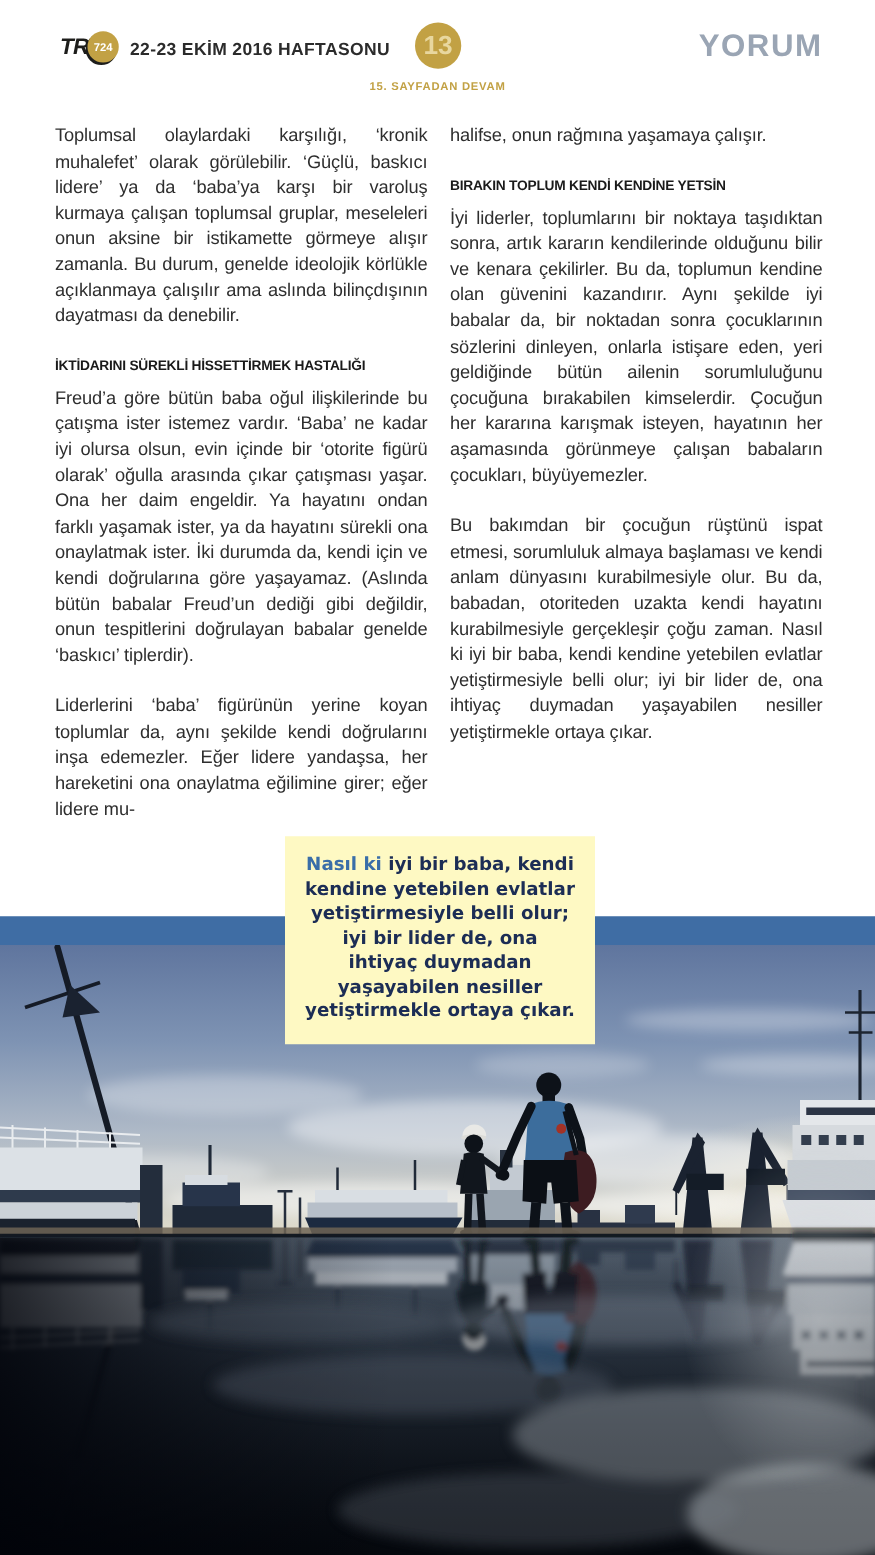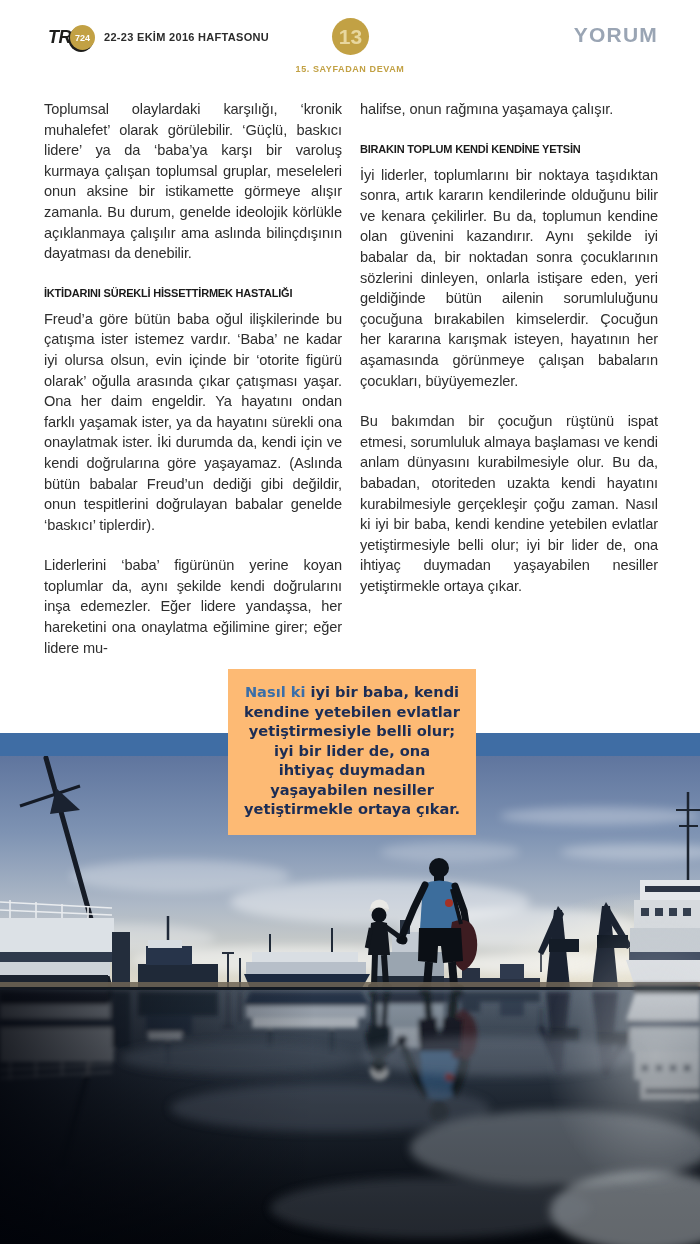--- a/index.html
+++ b/index.html
@@ -5,42 +5,42 @@
   html,body{margin:0;padding:0;background:#fff;}
   .page{position:relative;width:700px;height:1244px;background:#fff;overflow:hidden;
         font-family:"Liberation Sans",sans-serif;-webkit-font-smoothing:antialiased;}
 
   
   .logo{position:absolute;left:48px;top:25px;display:flex;align-items:center;}
   .logo-tr{font-size:18px;font-weight:bold;font-style:italic;color:#1d1d1b;letter-spacing:-0.5px;text-align:center;}
   .logo-badge{width:25px;height:25px;border-radius:50%;background:var(--gold,#c2a144);color:#fff;
               font-size:9px;font-weight:bold;display:flex;align-items:center;
               justify-content:center;margin-left:-1px;box-shadow:-1.5px 2px 0 0 #1d1d1b;}
-  .edition-date{position:absolute;left:104px;top:31px;font-size:11px;font-weight:bold;
+  .edition-date{position:absolute;left:104px;top:31px;font-size:14px;font-weight:bold;
                 color:var(--header-text,#2b2b2b);letter-spacing:0.3px;}
   .pageno-circle{position:absolute;left:332px;top:18px;width:37px;height:37px;border-radius:50%;
                  background:var(--gold,#c2a144);color:var(--page-number-text,#e8d79f);
                  font-size:21px;font-weight:bold;display:flex;align-items:center;justify-content:center;}
   .continued{position:absolute;left:0;right:0;top:64px;text-align:center;font-size:9px;
              font-weight:bold;color:var(--gold,#c2a144);letter-spacing:0.6px;}
-  .section-label{position:absolute;right:42px;top:23px;font-size:21px;font-weight:bold;
+  .section-label{position:absolute;right:42px;top:23px;font-size:25px;font-weight:bold;
                  color:var(--section-label,#9aa5b4);letter-spacing:1.2px;}
 
   
   .columns{position:absolute;left:44px;top:99px;width:614px;display:flex;gap:18px;
            color:var(--body-text,#2e2e2e);}
   .col{flex:1;font-size:14.6px;line-height:20.6px;text-align:justify;letter-spacing:-0.1px;}
   .col p{margin:0 0 20px;}
   .col h3{margin:2px 0 6px;font-size:11px;line-height:19px;color:var(--heading-text,#1a1a1a);
           letter-spacing:-0.2px;}
 
   
   .band{position:absolute;left:0;top:733px;width:700px;height:23px;background:var(--band-blue,#3f6da4);z-index:1;}
   .photo{position:absolute;left:0;top:756px;width:700px;height:488px;margin:0;z-index:1;}
-  .pull-quote{position:absolute;left:228px;top:669px;width:248px;box-sizing:border-box;background:#fdba74;
+  .pull-quote{position:absolute;left:228px;top:669px;width:248px;box-sizing:border-box;background:#fef9c3;
               padding:13px 16px 16px;z-index:3;text-align:center;font-family:"DejaVu Sans",sans-serif;
               font-weight:bold;font-size:14.6px;line-height:19.5px;color:var(--quote-navy,#1c2d55);}
   .pull-quote .hl{color:var(--quote-highlight,#3a6ea8);}
 </style>
 </head>
 <body>
 
 <div class="page">
 
   <header>

